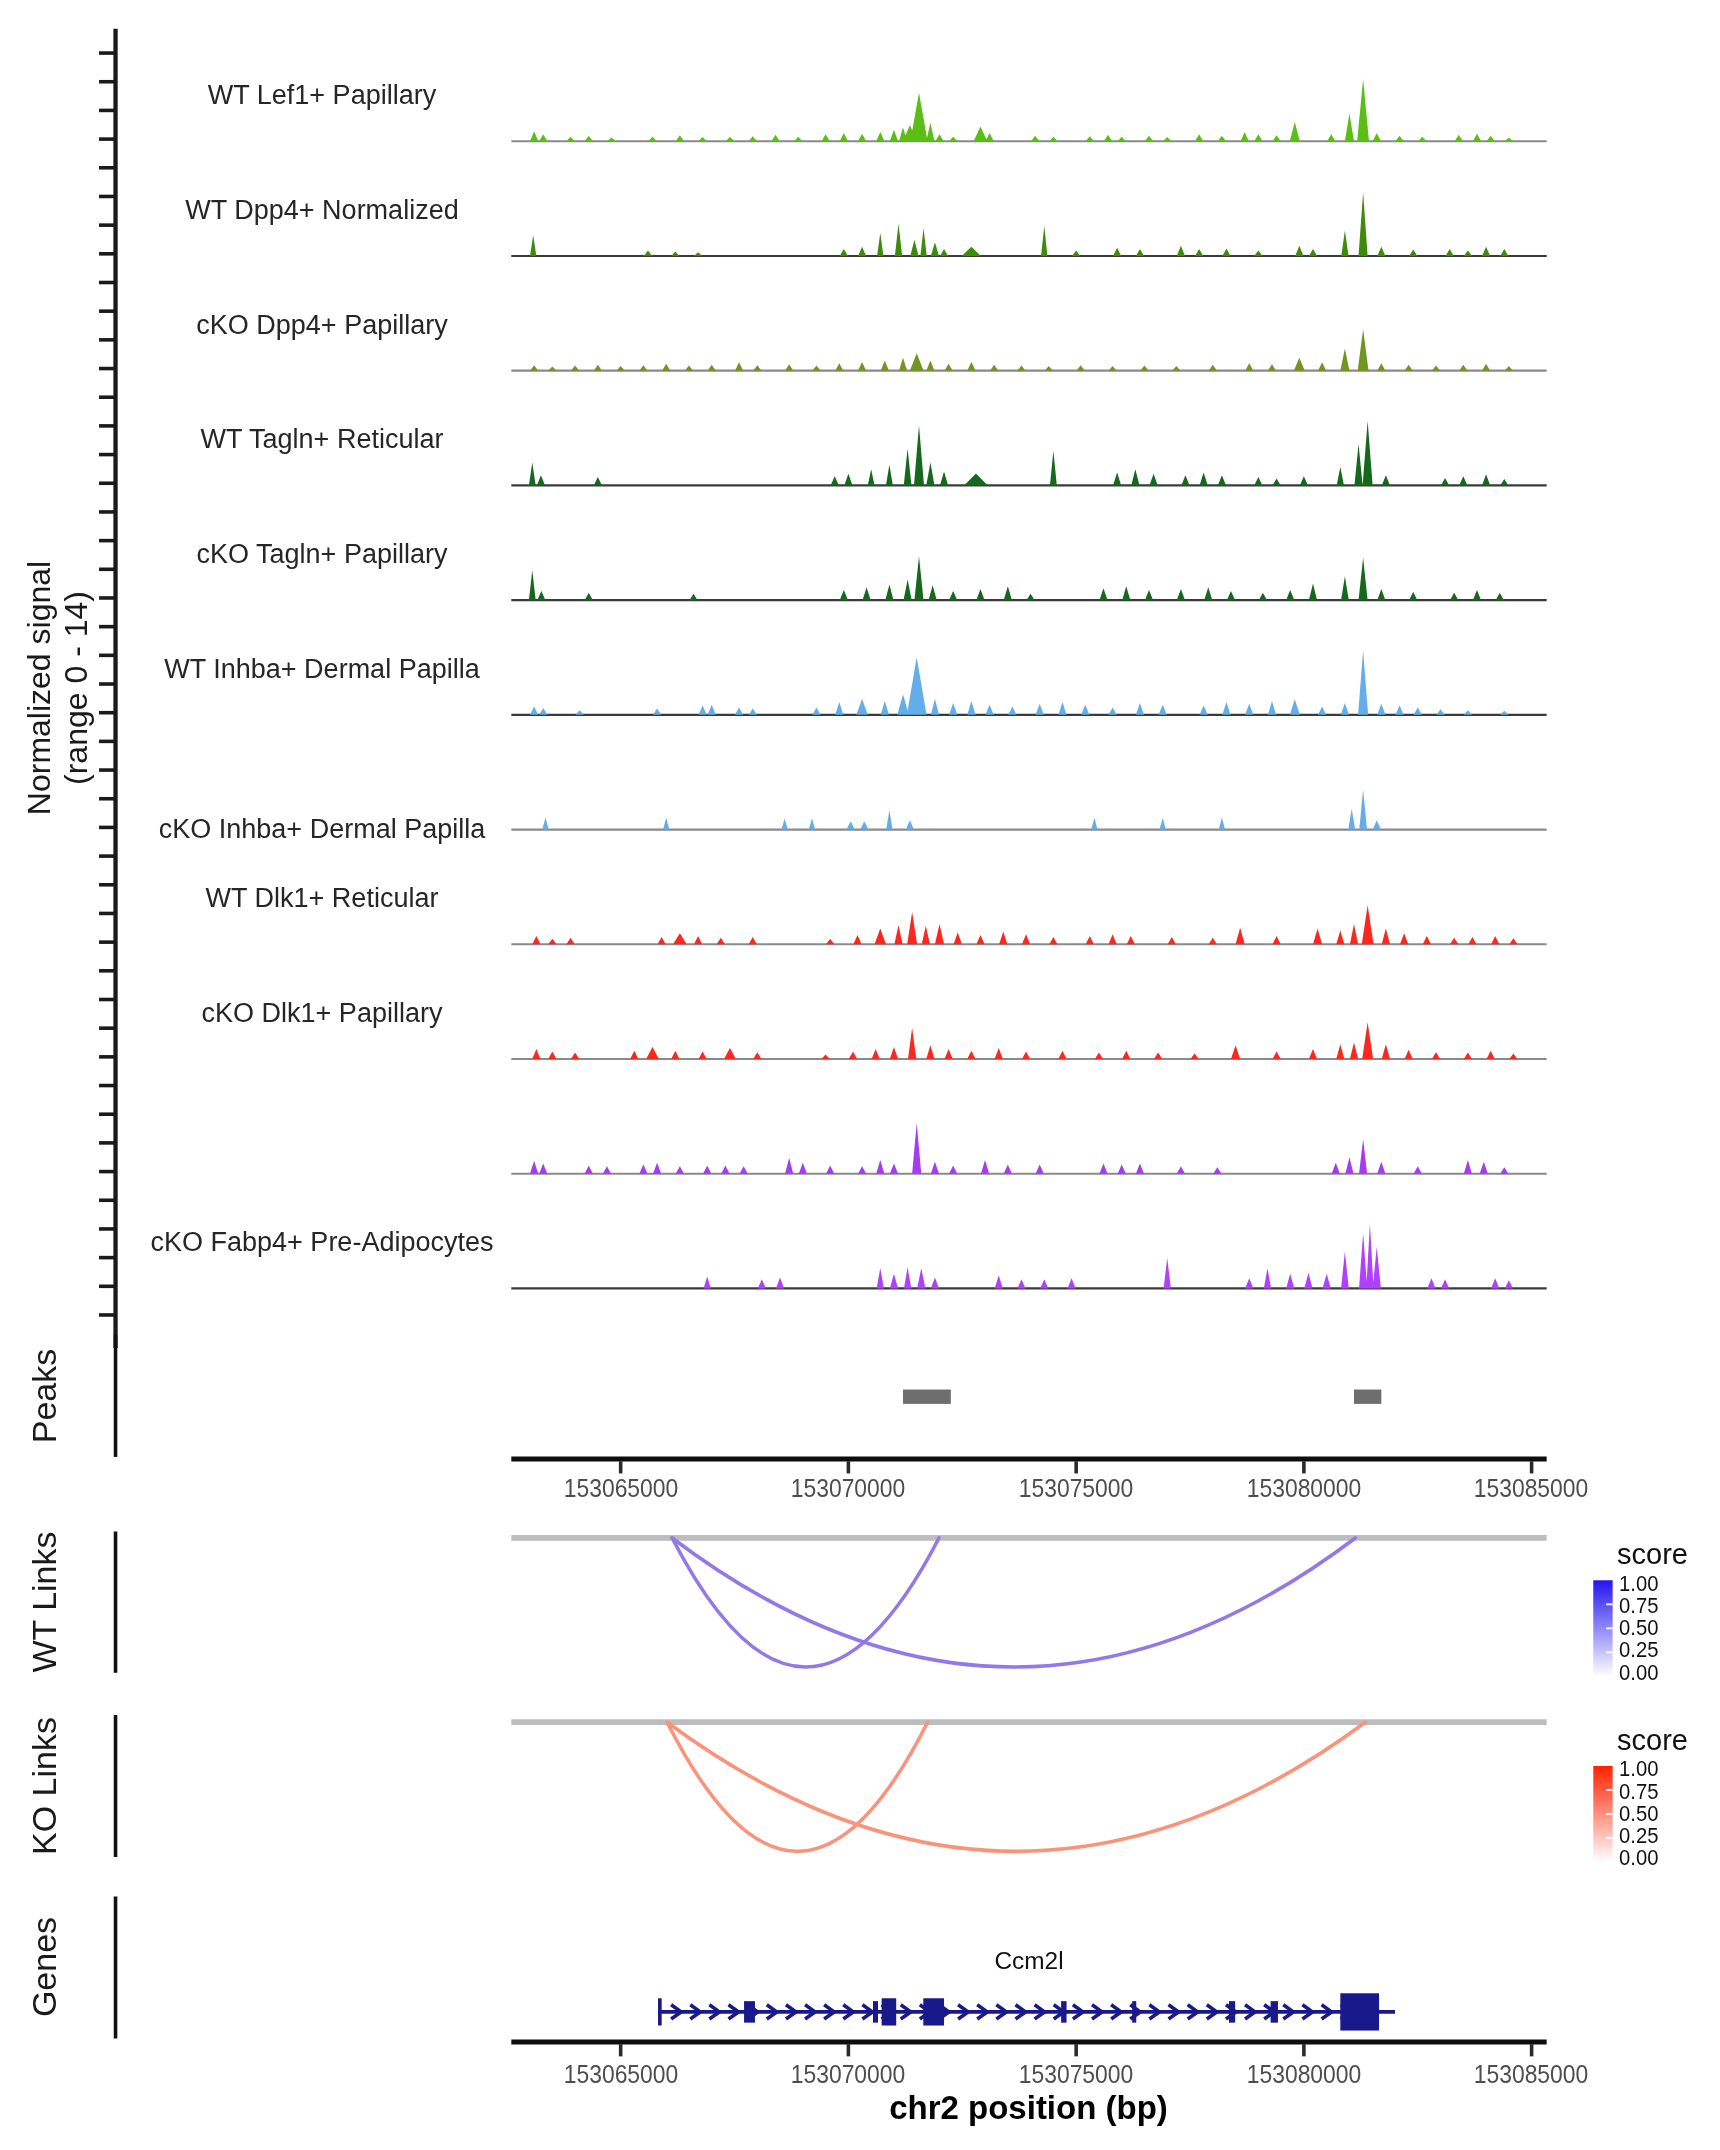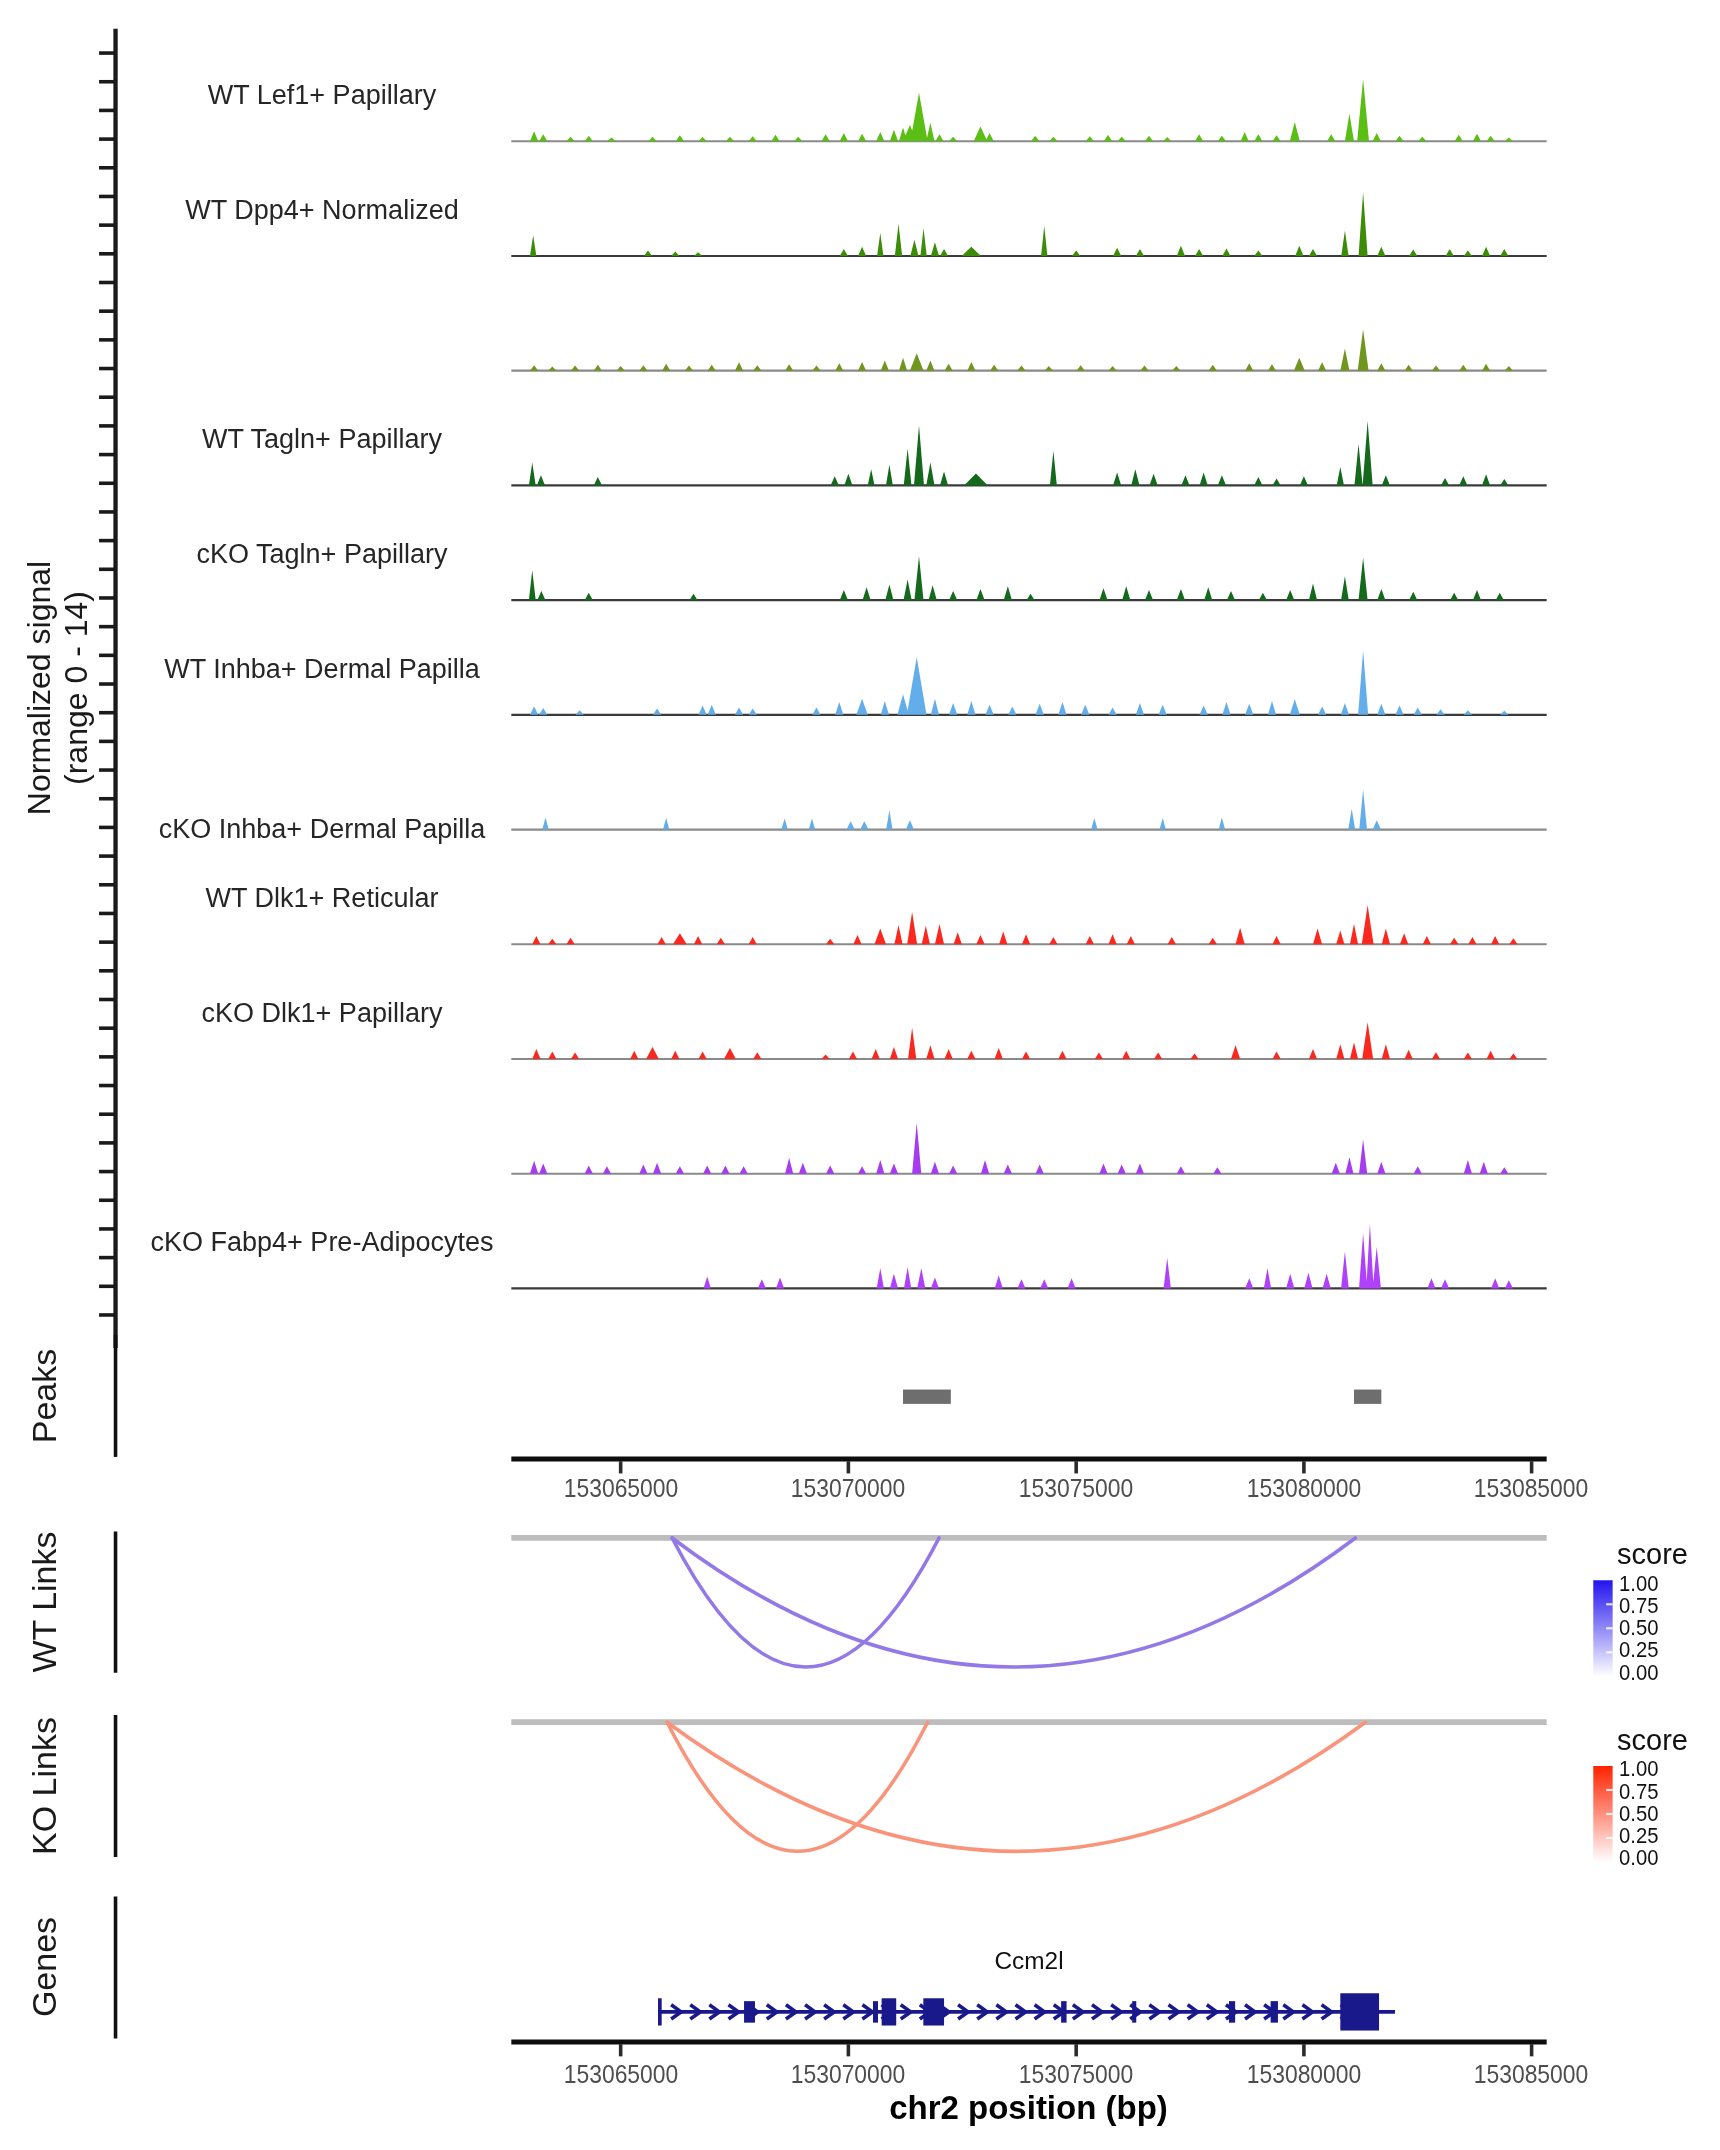--- a/index.html
+++ b/index.html
@@ -188,21 +188,22 @@
   <div class="vlabel ylab" style="left:39px;top:688px;">Normalized signal</div>
   <div class="vlabel ylab" style="left:76px;top:688px;">(range 0 - 14)</div>
 
   <div class="vlabel seclab" style="left:44px;top:1396px;">Peaks</div>
   <div class="vlabel seclab" style="left:44px;top:1602px;">WT Links</div>
   <div class="vlabel seclab" style="left:44px;top:1786px;">KO Links</div>
   <div class="vlabel seclab" style="left:44px;top:1967px;">Genes</div>
 
   <div class="tlabel" style="top:78px;">WT Lef1+ Papillary</div>
   <div class="tlabel" style="top:193px;">WT Dpp4+ Normalized</div>
-  <div class="tlabel" style="top:422px;">WT Tagln+ Papillary</div>
+  <div class="tlabel" style="top:308px;">cKO Dpp4+ Papillary</div>
+  <div class="tlabel" style="top:422px;">WT Tagln+ Reticular</div>
   <div class="tlabel" style="top:537px;">cKO Tagln+ Papillary</div>
   <div class="tlabel" style="top:652px;">WT Inhba+ Dermal Papilla</div>
   <div class="tlabel" style="top:812px;">cKO Inhba+ Dermal Papilla</div>
   <div class="tlabel" style="top:881px;">WT Dlk1+ Reticular</div>
   <div class="tlabel" style="top:996px;">cKO Dlk1+ Papillary</div>
   <div class="tlabel" style="top:1225px;">cKO Fabp4+ Pre-Adipocytes</div>
 
   <div class="xtick" style="left:542px;top:1473px;">153065000</div>
   <div class="xtick" style="left:769px;top:1473px;">153070000</div>
   <div class="xtick" style="left:997px;top:1473px;">153075000</div>

